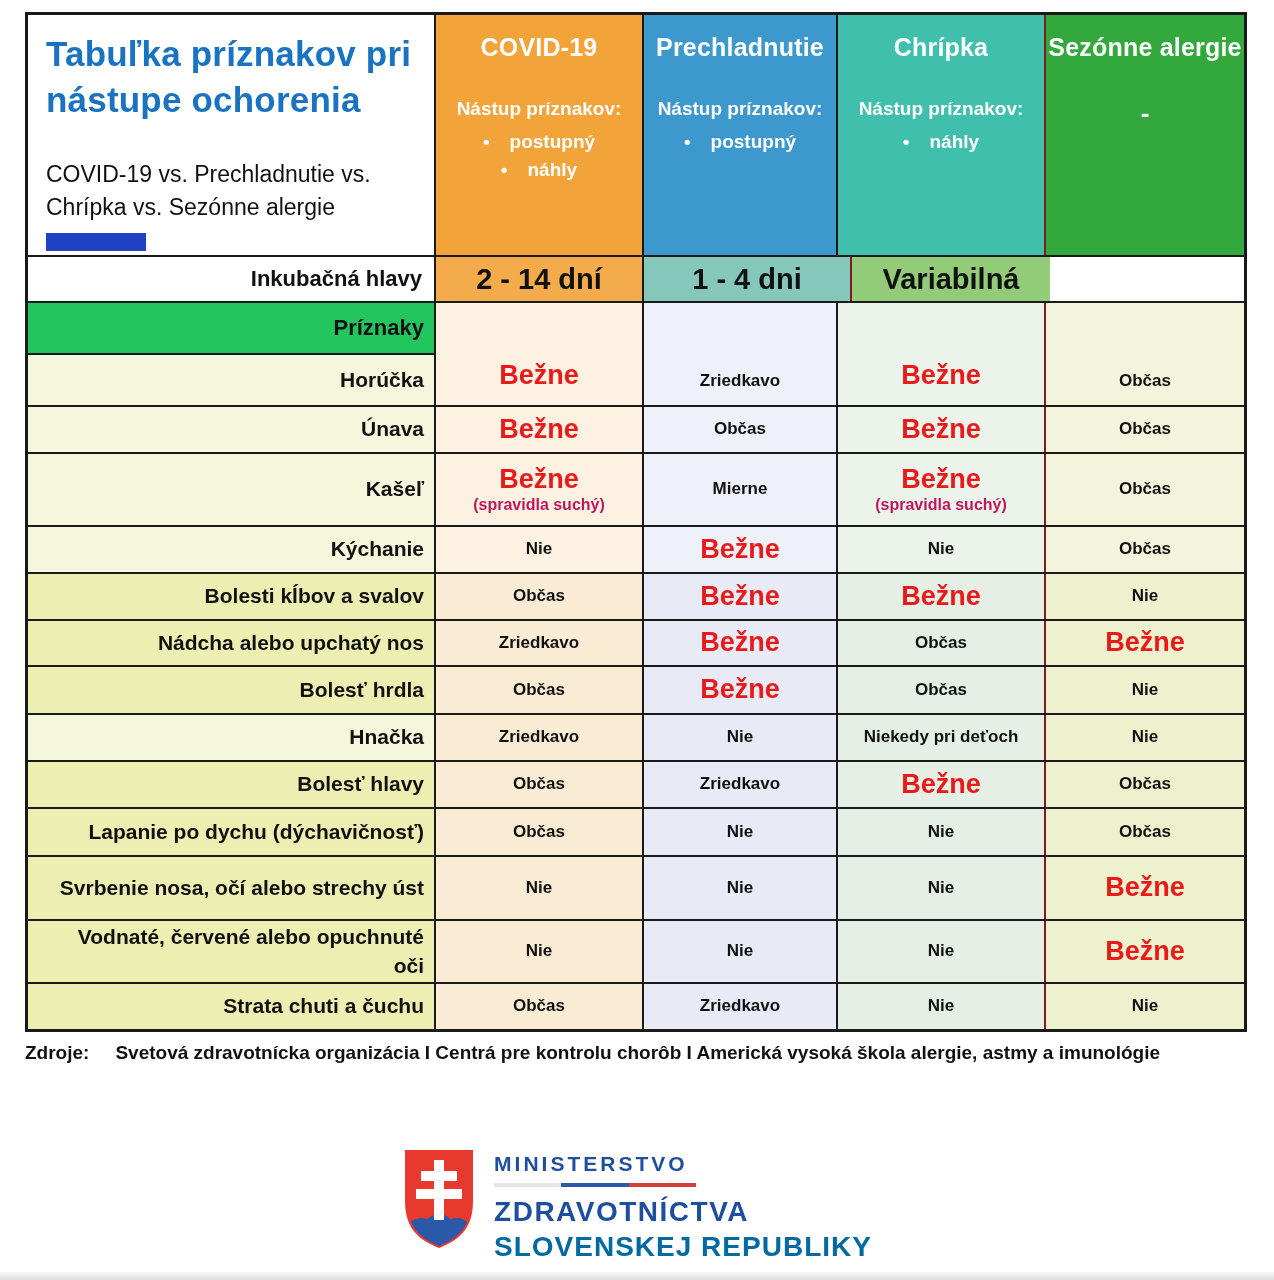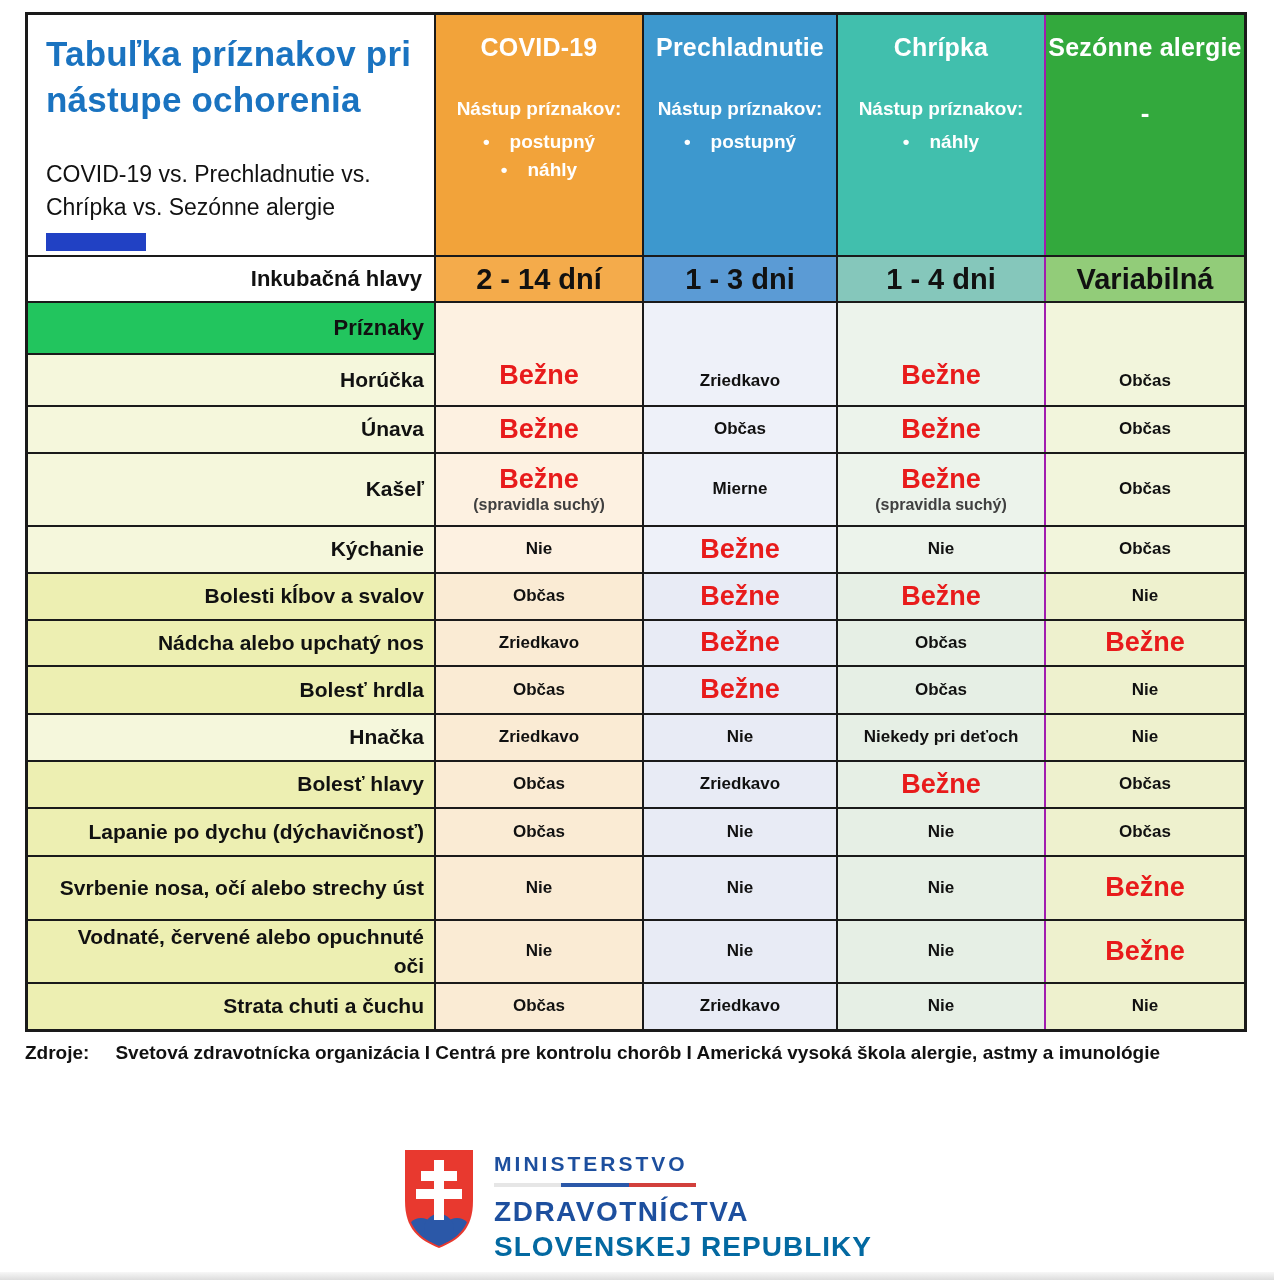--- a/index.html
+++ b/index.html
@@ -12,21 +12,21 @@
     position:absolute;left:25px;top:12px;width:1222px;
     border:3px solid #1a1a1a;background:#fff;box-sizing:border-box;
   }
   .row{display:flex;border-top:2px solid #1a1a1a;}
   .row.header-row{border-top:0;height:240px;}
   .cell{box-sizing:border-box;}
   .c0{flex:0 0 406px;}
   .c1{flex:0 0 208px;border-left:2px solid #1a1a1a;}
   .c2{flex:0 0 194px;border-left:2px solid #1a1a1a;}
   .c3{flex:0 0 208px;border-left:2px solid #1a1a1a;}
-  .c4{flex:0 0 200px;border-left:2px solid #a21caf;}
+  .c4{flex:0 0 200px;border-left:2px solid #7f1d1d;}
 
   
   .corner-cell{background:#fff;padding:16px 14px 10px 18px;}
   .main-title{font-size:35px;font-weight:700;line-height:1.3;letter-spacing:.2px;}
   .subtitle{margin-top:36px;font-size:23px;font-weight:400;line-height:1.45;color:#111;max-width:370px;}
   .accent-bar{width:100px;height:18px;margin-top:8px;}
   .head-cell{color:#fff;text-align:center;padding-top:18px;}
   .col-title{font-size:25px;font-weight:700;letter-spacing:.2px;}
   .onset-label{margin-top:36px;font-size:19px;font-weight:700;}
   .bullets{margin-top:8px;}
@@ -45,21 +45,21 @@
   .label-cell{display:flex;align-items:center;justify-content:flex-end;text-align:right;
     padding:2px 10px 2px 30px;font-size:21px;font-weight:700;line-height:1.35;}
   .priznaky-cell{height:50px;border-bottom:2px solid #1a1a1a;display:flex;align-items:center;
     justify-content:flex-end;padding-right:10px;font-size:22px;font-weight:700;}
   .label-stack{display:flex;flex-direction:column;}
   .label-stack .label-cell{flex:1;}
   .data-cell{display:flex;flex-direction:column;align-items:center;justify-content:center;text-align:center;}
   .data-cell.tall{justify-content:flex-end;padding-bottom:14px;}
   .val{font-size:17px;font-weight:700;color:#111;line-height:1.2;}
   .val.red{font-size:27px;line-height:1.1;}
-  .sub{font-size:16px;font-weight:700;color:#404040;margin-top:1px;}
+  .sub{font-size:16px;font-weight:700;color:#be185d;margin-top:1px;}
 
   
   .sources{position:absolute;left:25px;top:1042px;font-size:19px;font-weight:600;color:#111;white-space:nowrap;}
   .sources .src-label{margin-right:26px;}
   .logo{position:absolute;left:0;top:1148px;width:100%;display:flex;justify-content:center;align-items:flex-start;gap:18px;}
   .logo-text{padding-top:4px;}
   .logo-l1{font-size:21px;font-weight:600;letter-spacing:3px;}
   .tricolor{display:flex;width:202px;height:4px;margin-top:7px;}
   .tricolor div{flex:1;}
   .logo-l2{font-size:28px;font-weight:600;letter-spacing:1.5px;margin-top:9px;}
@@ -121,23 +121,20 @@
       <div class="dash">-</div>
     </div>
   </div>
 
   <div class="row incubation-row">
     <div class="cell c0 inc-label">
       <span>Inkubačná hlavy</span>
     </div>
     <div class="cell c1 inc-cell" style="background: rgb(244, 171, 75);">
         <span>2 - 14 dní</span>
-      </div>
-    <div class="cell c2 inc-cell" style="background: rgb(91, 155, 213);">
-        <span>1 - 3 dni</span>
       </div>
     <div class="cell c3 inc-cell" style="background: rgb(133, 199, 187);">
         <span>1 - 4 dni</span>
       </div>
     <div class="cell c4 inc-cell" style="background: rgb(146, 204, 121);">
         <span>Variabilná</span>
       </div>
   </div>
 
   <div id="symptom-rows-host">

